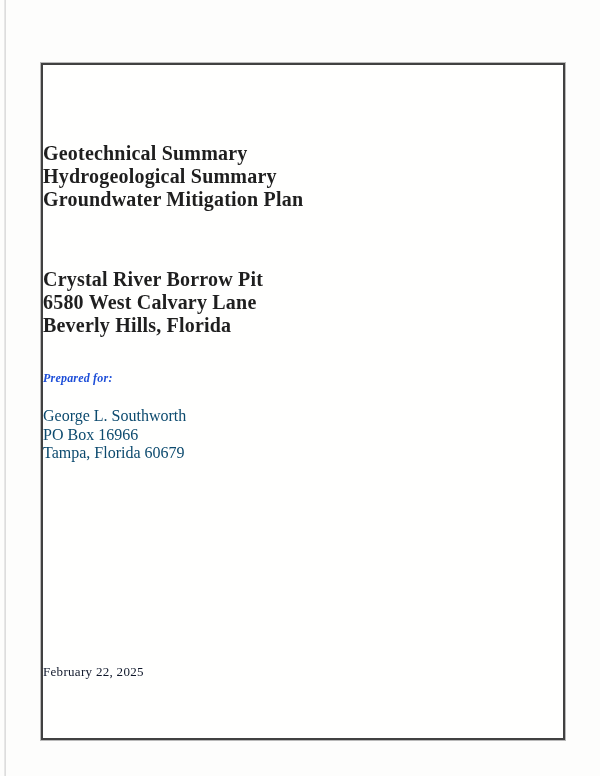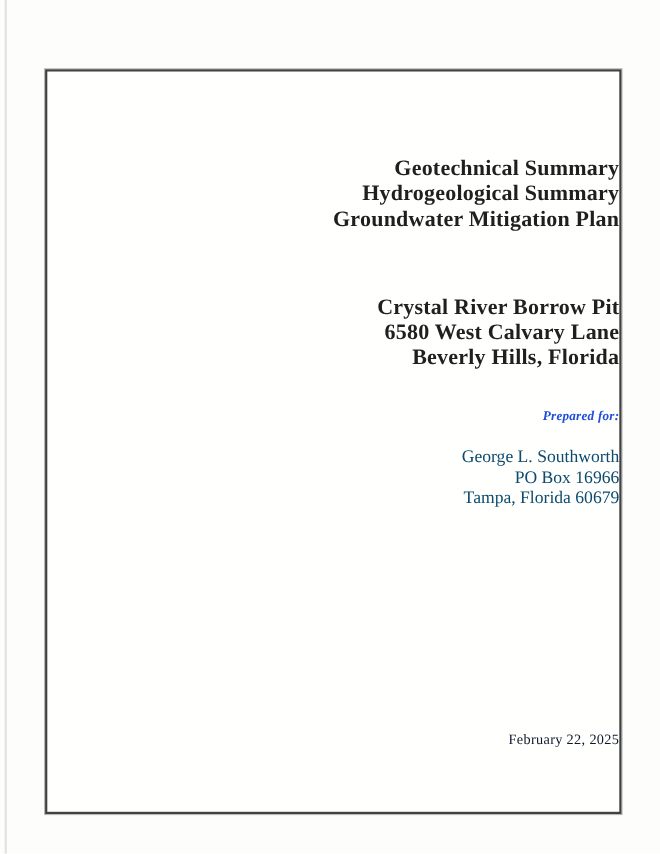--- a/index.html
+++ b/index.html
@@ -18,21 +18,21 @@
   .frame {
     position: absolute;
     left: 41px; top: 63px;
     width: 520px; height: 673px;
     background: #fffffe;
     border: 2px solid #414141;
     box-shadow: 0 0 0 1px #b9b9b9;
   }
   .centered-block {
     position: absolute; left: 0; width: 100%;
-    text-align: right;
+    text-align: left;
   }
   .title-block {
     top: 77px;
     font-size: 20px; font-weight: bold;
     line-height: 23px; color: #1f1f1f;
     letter-spacing: 0.2px;
   }
   .site-block {
     top: 203px;
     font-size: 20px; font-weight: bold;

